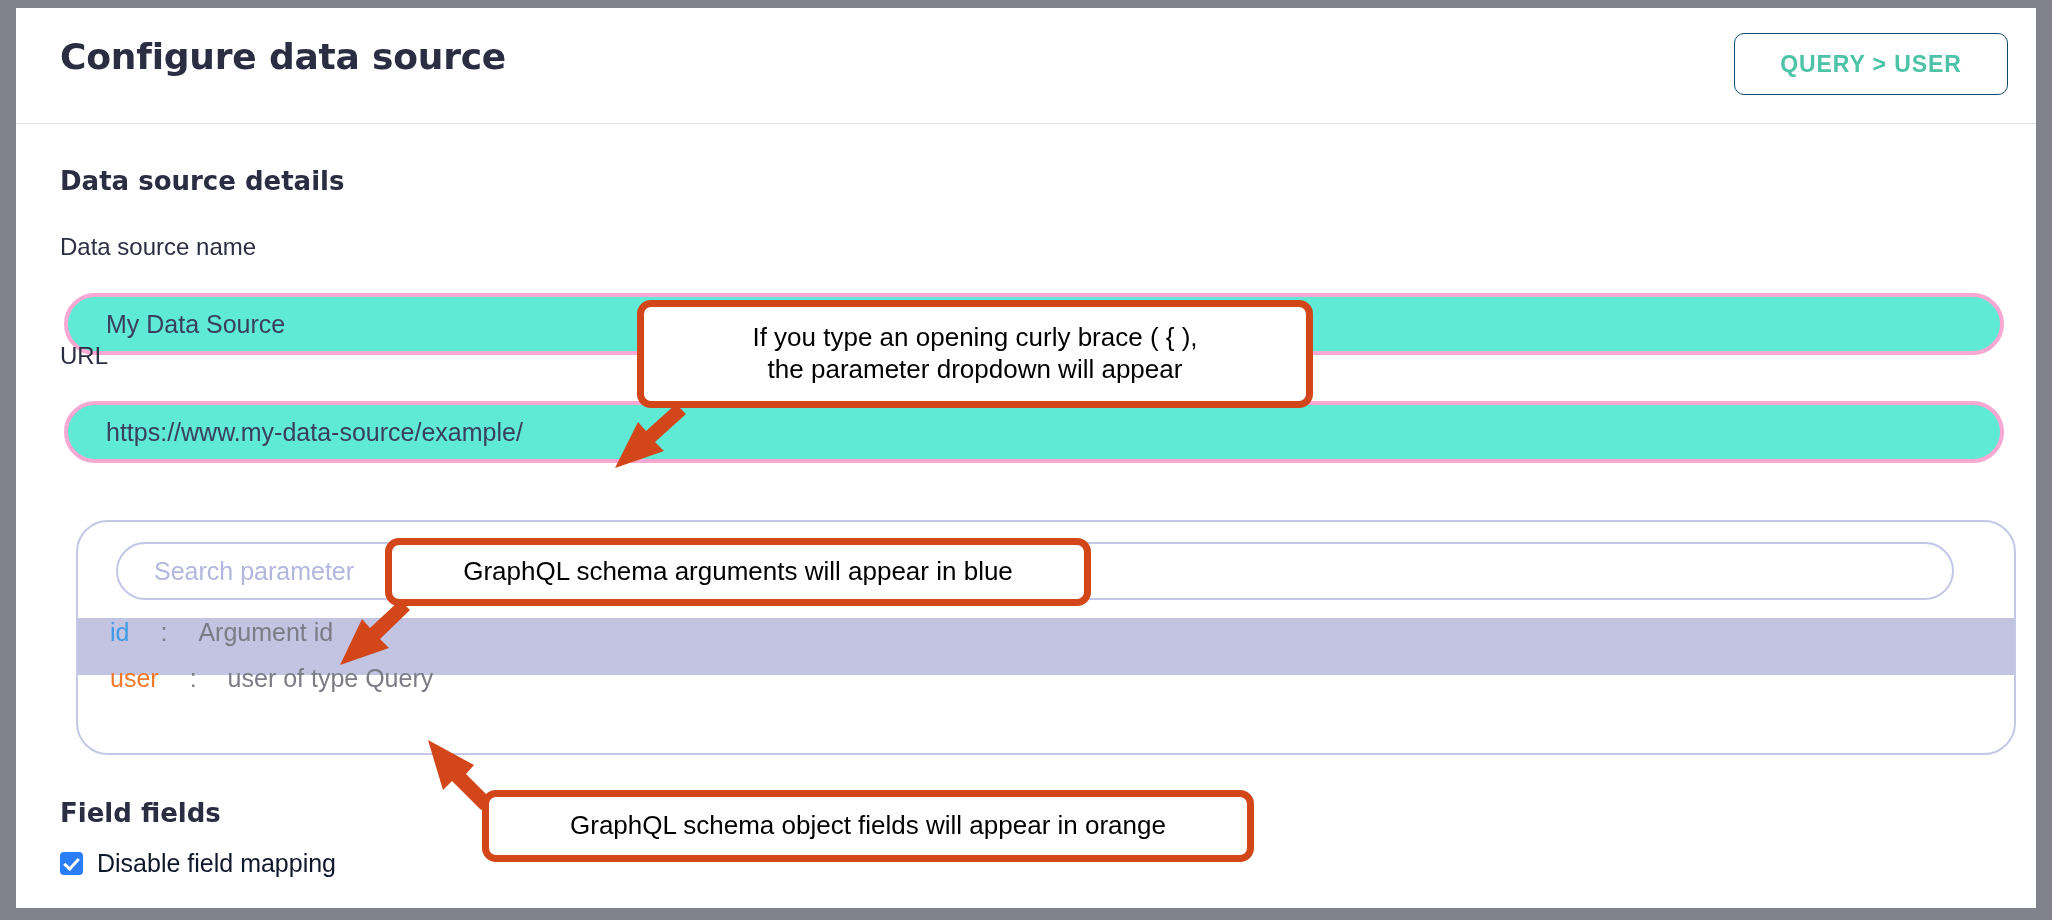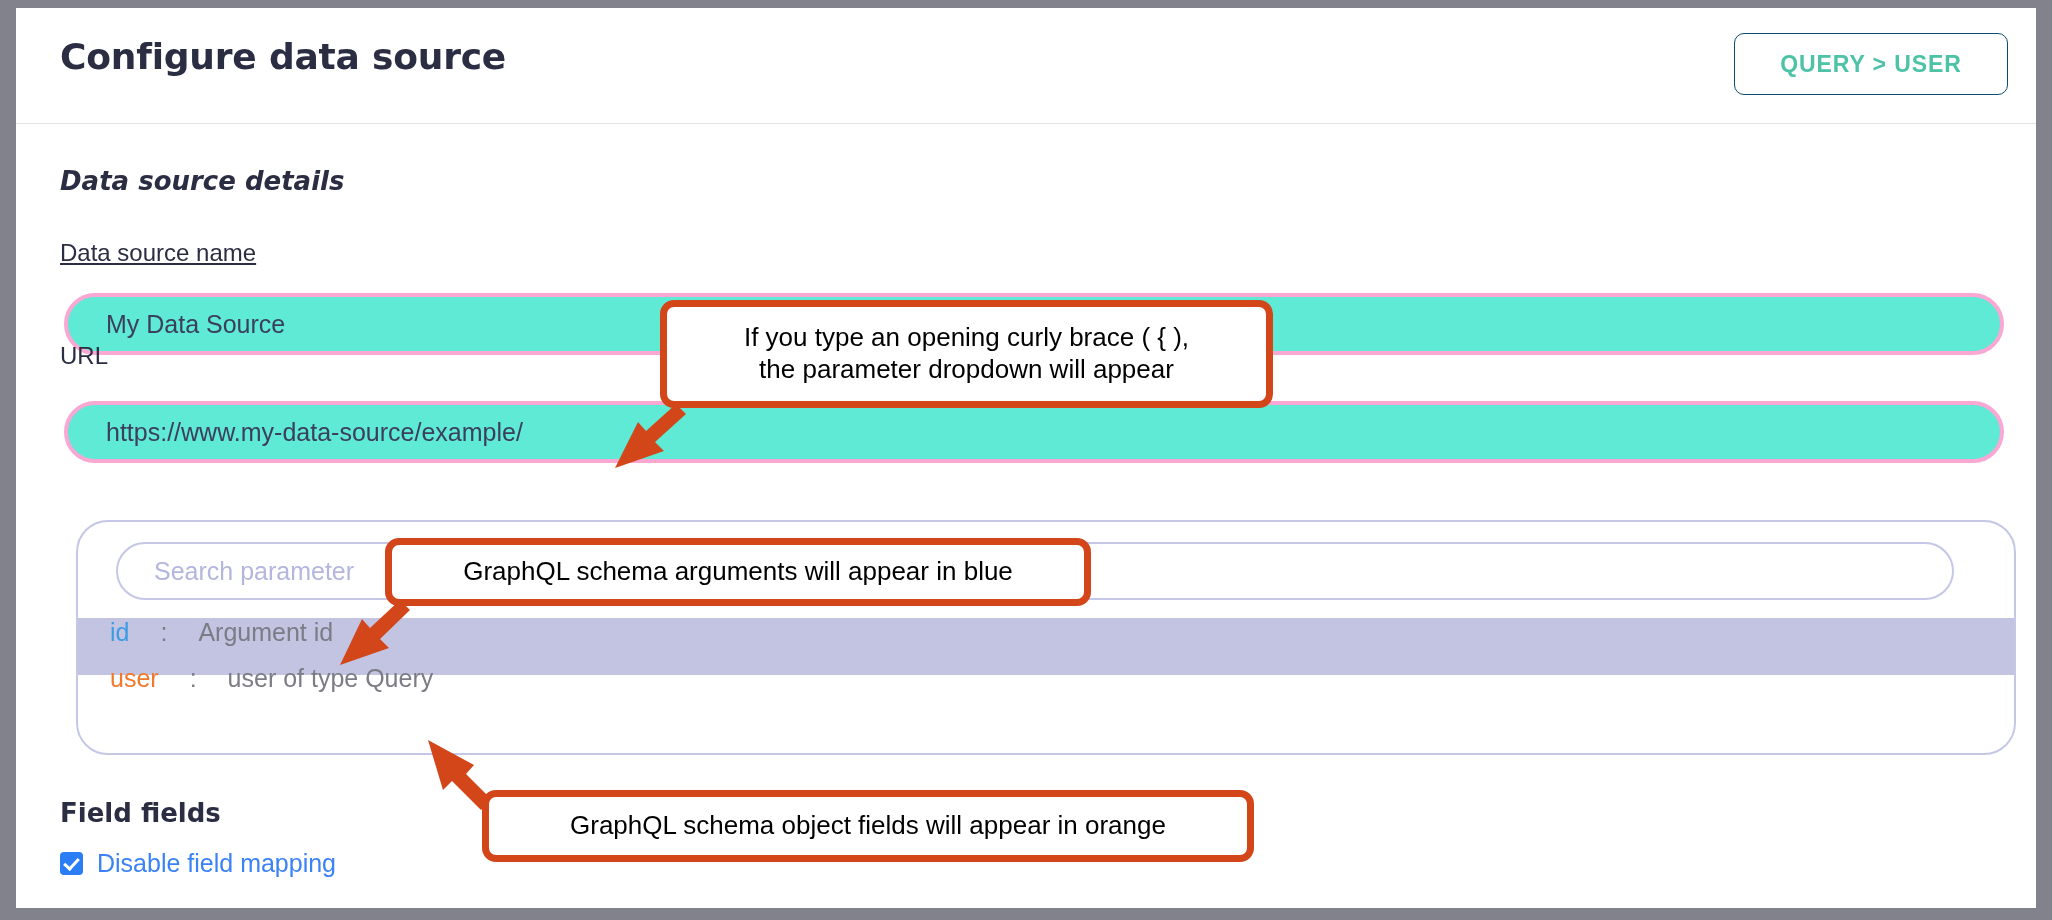--- a/index.html
+++ b/index.html
@@ -95,31 +95,31 @@
 
   
   .section-heading {
     position: absolute;
     font-family: "DejaVu Sans", sans-serif;
     font-size: 26px;
     font-weight: 600;
     color: #2b2d42;
     white-space: nowrap;
   }
-  #h-details { left: 44px; top: 158px; font-style: italic; }
+  #h-details { left: 44px; top: 158px; }
   #h-fieldmap { left: 44px; top: 790px; }
 
   .field-label {
     position: absolute;
     left: 44px;
     font-size: 24px;
     color: #2b2d42;
     white-space: nowrap;
   }
-  #lbl-name { top: 231px; text-decoration: underline; }
+  #lbl-name { top: 225px; }
   #lbl-url  { top: 334px; }
 
   .text-input {
     position: absolute;
     left: 48px;
     width: 1940px;
     height: 62px;
     border: 4px solid #f9a8d4;
     border-radius: 31px;
     background: #5eead4;
@@ -226,21 +226,21 @@
     top: 3px;
     width: 6px;
     height: 12px;
     border: solid #ffffff;
     border-width: 0 3px 3px 0;
     transform: rotate(42deg);
   }
   .cbox-label {
     margin-left: 14px;
     font-size: 25px;
-    color: #3b82f6;
+    color: #0f172a;
     white-space: nowrap;
   }
 
   
   .callout {
     position: absolute;
     border: 7px solid #d2461a;
     border-radius: 14px;
     background: #ffffff;
     box-sizing: border-box;
@@ -249,22 +249,22 @@
     align-items: center;
     justify-content: center;
     text-align: center;
     color: #000000;
     font-size: 26px;
     line-height: 1.22;
     z-index: 30;
     padding: 0 18px;
   }
   #callout-1 {
-    left: 660px; top: 300px;
-    width: 613px; height: 108px;
+    left: 637px; top: 300px;
+    width: 676px; height: 108px;
   }
   #callout-2 {
     left: 385px; top: 538px;
     width: 706px; height: 68px;
   }
   #callout-3 {
     left: 482px; top: 790px;
     width: 772px; height: 72px;
   }
 

